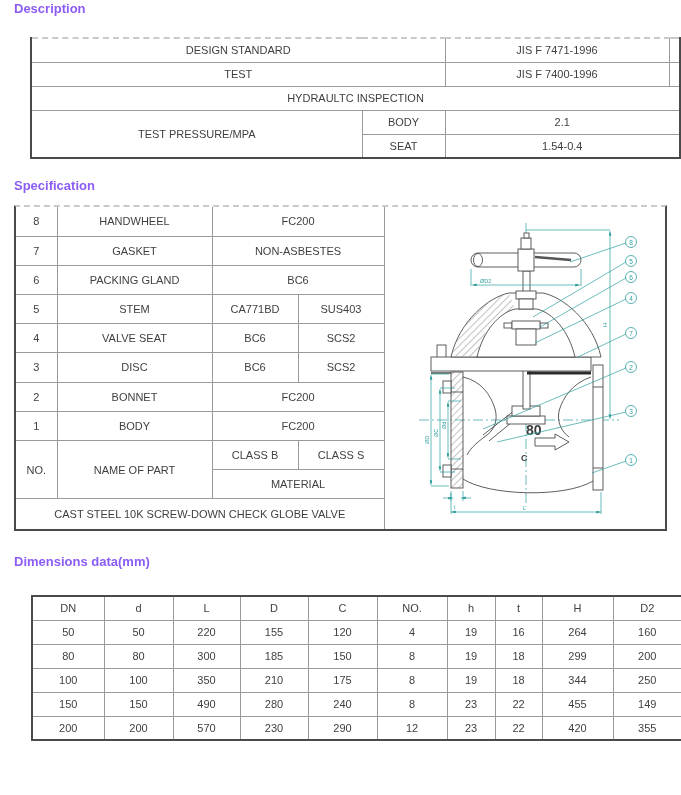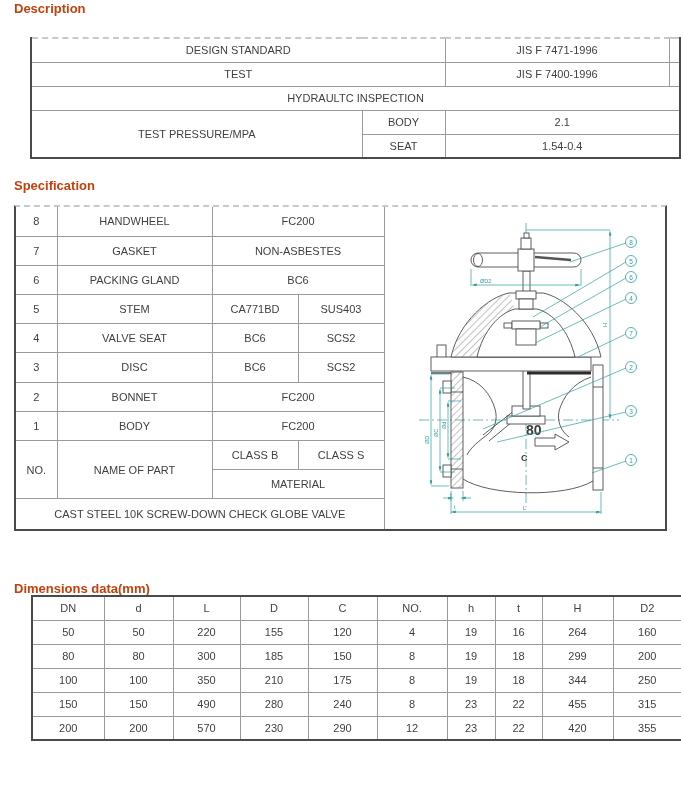--- a/index.html
+++ b/index.html
@@ -1,18 +1,18 @@
 <!DOCTYPE html>
 <html><head>
 <meta charset="utf-8">
 <style>
   html,body{margin:0;padding:0;background:#fff;}
   #page{position:relative;width:681px;height:795px;background:#fff;
         font-family:"Liberation Sans",sans-serif;color:#3f3f3f;overflow:hidden;}
-  .heading{position:absolute;left:14px;font-size:13px;font-weight:bold;color:#c2410c;}
+  .heading{position:absolute;left:14px;font-size:13px;font-weight:bold;color:#8b5cf6;}
   table{border-collapse:collapse;table-layout:fixed;}
   td{border:1px solid #9a9a9a;font-size:11px;text-align:center;vertical-align:middle;
      padding:0 2px;color:#3f3f3f;overflow:hidden;white-space:nowrap;}
   
   #desc-table{position:absolute;left:14px;top:37px;width:649px;
               border:2px solid #4a4a4a;border-top:2px dashed #c9c9c9;margin-left:16px;}
   #desc-table tr{height:24px;}
   
   #spec-box{position:absolute;left:14px;top:205px;width:653px;height:326px;
             border:2px solid #4a4a4a;border-top:2px dashed #c9c9c9;
@@ -294,21 +294,21 @@
           </g>
           <g>
             <circle cx="246" cy="253" r="5.5" fill="#fff" stroke="#2f9e9e" stroke-width="0.8"></circle>
             <text x="246" y="255.5" font-size="6.5" fill="#2f9e9e">1</text>
           </g>
         </g>
       </svg>
     </div>
   </div>
 
-  <div class="heading" style="top:581px;">Dimensions data(mm)</div>
+  <div class="heading" style="top:554px;">Dimensions data(mm)</div>
 
   <table id="dims-table">
     <colgroup>
       <col style="width:72px">
         <col style="width:69px">
         <col style="width:67px">
         <col style="width:68px">
       <col style="width:69px">
         <col style="width:70px">
         <col style="width:48px">
@@ -370,21 +370,21 @@
         <tr>
           <td>150</td>
           <td>150</td>
           <td>490</td>
           <td>280</td>
           <td>240</td>
           <td>8</td>
           <td>23</td>
           <td>22</td>
           <td>455</td>
-          <td>315</td>
+          <td>149</td>
         </tr>
         <tr>
           <td>200</td>
           <td>200</td>
           <td>570</td>
           <td>230</td>
           <td>290</td>
           <td>12</td>
           <td>23</td>
           <td>22</td>

